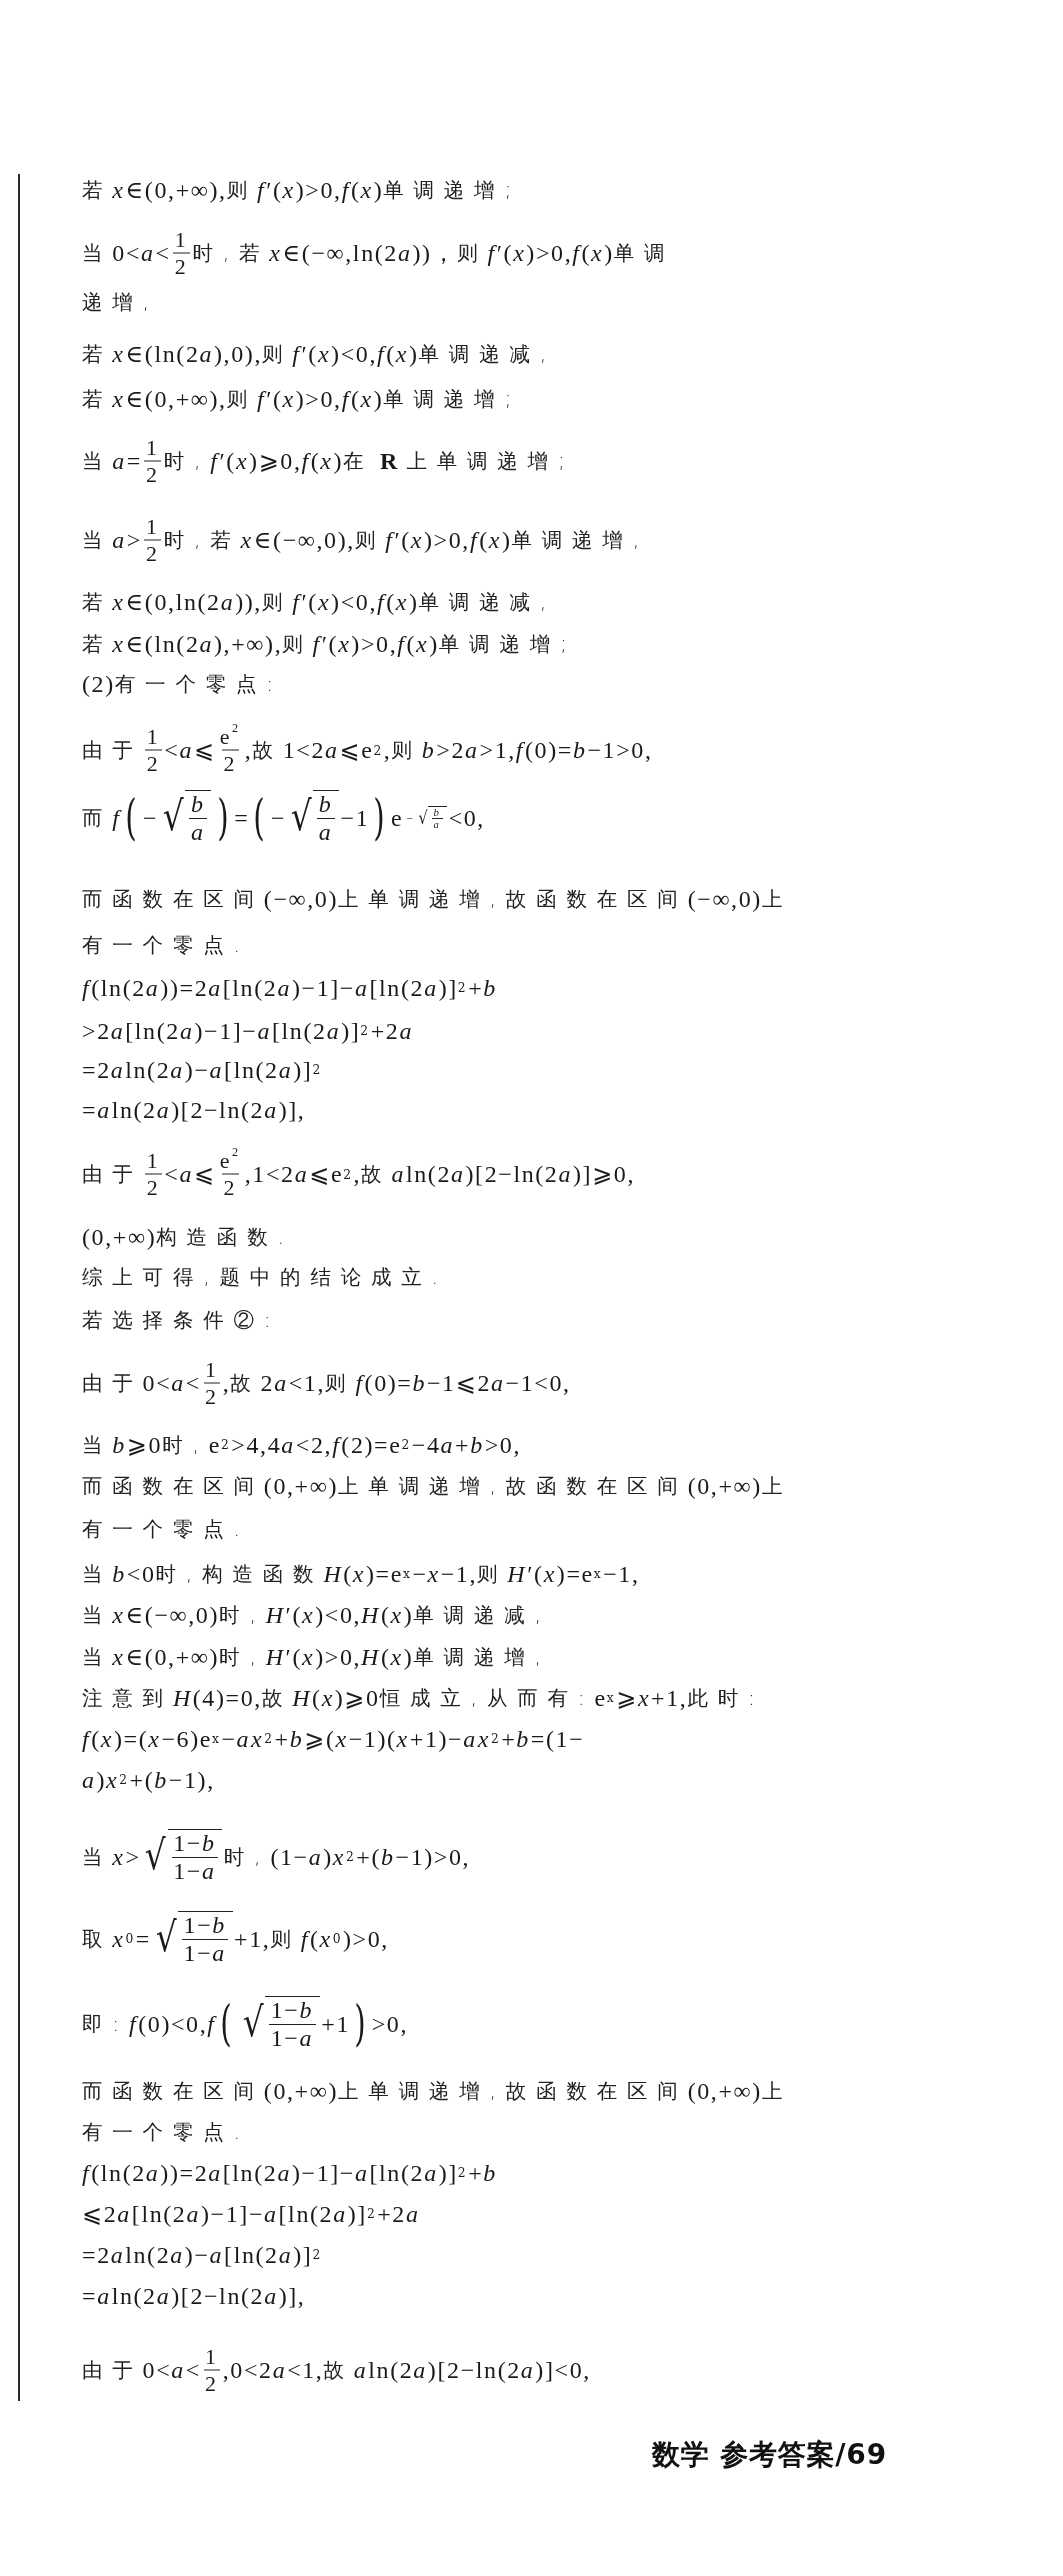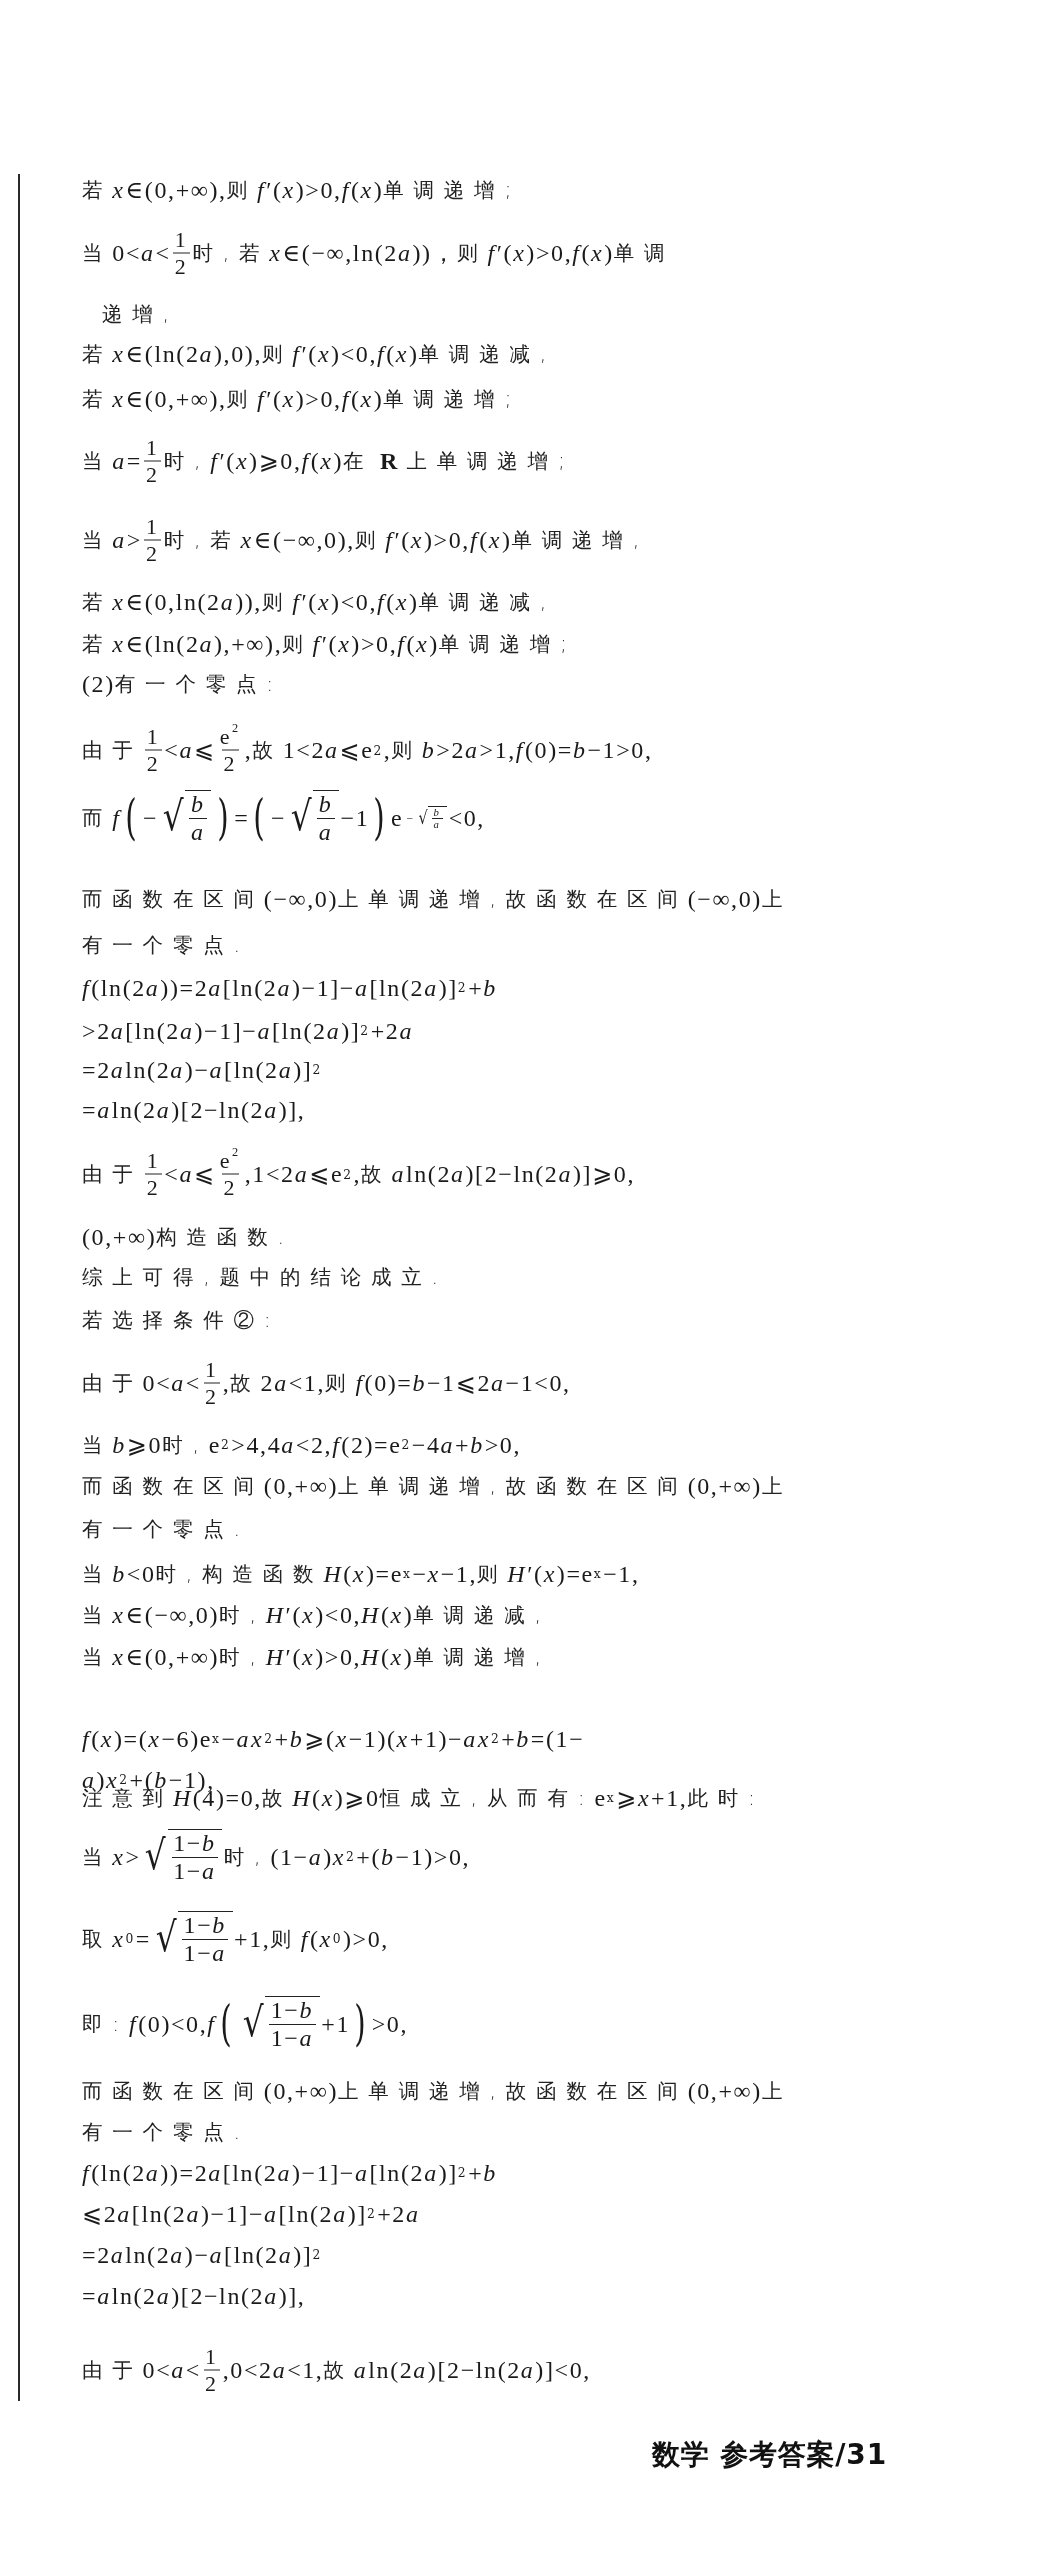--- a/index.html
+++ b/index.html
@@ -70,21 +70,21 @@
         <span class="i">f</span>
         <span class="m">′(</span>
         <span class="i">x</span>
         <span class="m">)&gt;0,</span>
         <span class="i">f</span>
         <span class="m">(</span>
         <span class="i">x</span>
         <span class="m">)</span>
         <span class="cjk">单调</span>
       </div>
-      <div class="line" style="top: 314px; margin-left: 20px;">
+      <div class="line" style="top: 302px;">
         <span class="cjk">递增,</span>
       </div>
       <div class="line" style="top: 354px;">
         <span class="cjk">若 </span>
         <span class="i">x</span>
         <span class="m">∈(ln(2</span>
         <span class="i">a</span>
         <span class="m">),0),</span>
         <span class="cjk">则 </span>
         <span class="i">f</span>
@@ -460,21 +460,21 @@
         <span class="i">H</span>
         <span class="m">′(</span>
         <span class="i">x</span>
         <span class="m">)&gt;0,</span>
         <span class="i">H</span>
         <span class="m">(</span>
         <span class="i">x</span>
         <span class="m">)</span>
         <span class="cjk">单调递增,</span>
       </div>
-      <div class="line" style="top: 1798px; justify-content: space-between;">
+      <div class="line" style="top: 1698px; justify-content: space-between;">
         <span class="cjk">注意到 </span>
         <span class="i">H</span>
         <span class="m">(4)=0,</span>
         <span class="cjk">故 </span>
         <span class="i">H</span>
         <span class="m">(</span>
         <span class="i">x</span>
         <span class="m">)⩾0 </span>
         <span class="cjk">恒成立,从而有:</span>
         <span class="m">e</span>
@@ -657,15 +657,15 @@
         <span class="m">&lt;1,</span>
         <span class="cjk">故 </span>
         <span class="i">a</span>
         <span class="m"> ln(2</span>
         <span class="i">a</span>
         <span class="m">)[2−ln(2</span>
         <span class="i">a</span>
         <span class="m">)]&lt;0,</span>
       </div>
     </div>
-  <div class="footer">数学 参考答案/31</div>
+  <div class="footer">数学 参考答案/69</div>
 </div>
 
 
 </body></html>

